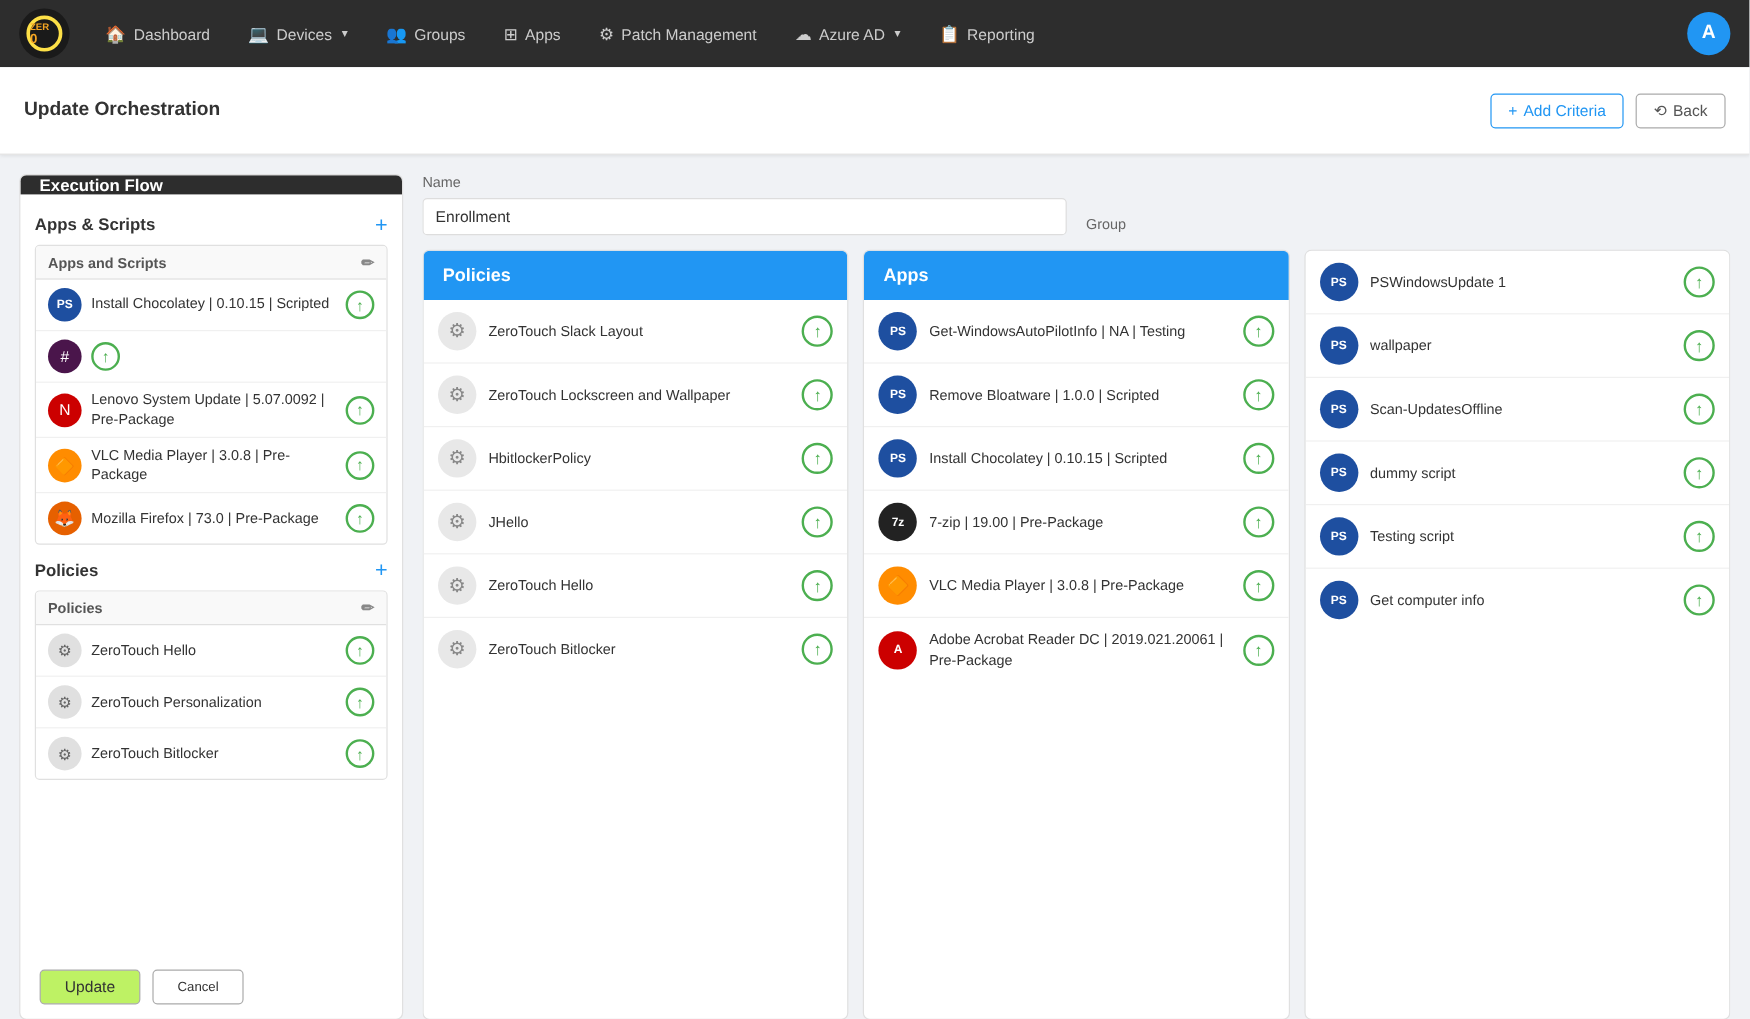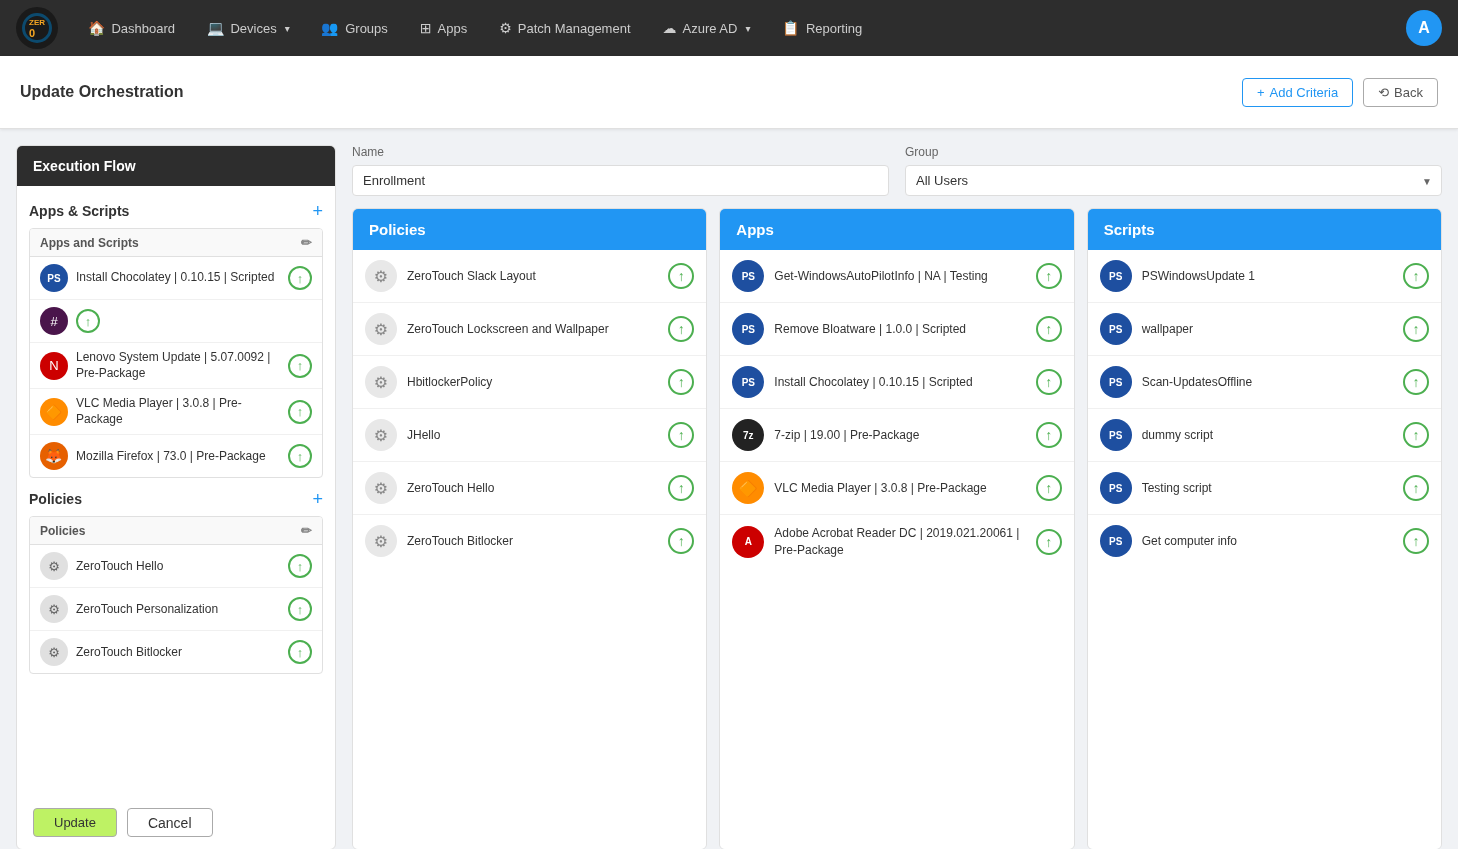--- a/index.html
+++ b/index.html
@@ -17,23 +17,23 @@
     .topnav-logo {
       width: 42px; height: 42px;
       background: #1a1a1a;
       border-radius: 50%;
       display: flex; align-items: center; justify-content: center;
       margin-right: 12px;
       flex-shrink: 0;
     }
     .logo-inner {
       width: 30px; height: 30px;
-      border: 3px solid #0c4a6e;
+      border: 3px solid #fde047;
       border-radius: 50%;
-      display: flex; align-items: center; justify-content: center;
+      display: flex; align-items: center; 
       color: #f5a623;
       font-weight: 900;
       font-size: 9px;
       letter-spacing: -0.5px;
     }
     .nav-item {
       color: #ccc;
       padding: 8px 14px;
       border-radius: 4px;
       cursor: pointer;
@@ -107,21 +107,21 @@
       flex-direction: column;
       gap: 0;
       background: #fff;
       border-radius: 6px;
       border: 1px solid #e0e0e0;
       overflow: hidden;
     }
     .execution-flow-header {
       background: #2d2d2d;
       color: #fff;
-      padding: 12px 16px;
+      padding: 0 16px;
       font-weight: 600;
       font-size: 14px;
     }
     .left-panel-body {
       flex: 1;
       overflow-y: auto;
       padding: 12px;
     }
 
     .section-header {
@@ -202,21 +202,21 @@
       cursor: pointer;
       font-size: 13px;
     }
     .btn-cancel {
       background: #fff;
       border: 1px solid #aaa;
       color: #333;
       padding: 2px 20px;
       border-radius: 4px;
       cursor: pointer;
-      font-size: 14px;
+      font-size: 11px;
     }
 
     
     .right-panel {
       flex: 1;
       display: flex;
       flex-direction: column;
       gap: 12px;
       overflow: hidden;
     }
@@ -497,25 +497,20 @@
 
   <div class="right-panel">
 
     <div class="form-row">
       <div class="form-group name">
         <label class="form-label">Name</label>
         <input class="form-input" type="text" value="Enrollment" style="">
       </div>
       <div class="form-group group-select">
         <label class="form-label">Group</label>
-        <div class="select-wrapper">
-          <select class="form-select">
-            <option>All Users</option>
-          </select>
-        </div>
       </div>
     </div>
 
     <div class="three-columns">
 
       <div class="column">
         <div class="column-header">
           <span>Policies</span>
         </div>
         <div class="column-body">
@@ -608,23 +603,20 @@
             <div class="col-item-icon acrobat-icon">
                 <span style="font-size:10px;font-weight:bold;">A</span>
               </div>
             <span class="col-item-label">Adobe Acrobat Reader DC | 2019.021.20061 | Pre-Package</span>
             <div class="col-upload-circle">↑</div>
           </div>
         </div>
       </div>
 
       <div class="column">
-        <div class="column-header">
-          <span>Scripts</span>
-        </div>
         <div class="column-body">
           <div class="col-list-item">
             <div class="col-item-icon ps-icon">
                 <span style="font-size:10px;font-weight:bold;">PS</span>
               </div>
             <span class="col-item-label">PSWindowsUpdate 1</span>
             <div class="col-upload-circle">↑</div>
           </div>
           <div class="col-list-item">
             <div class="col-item-icon ps-icon">

